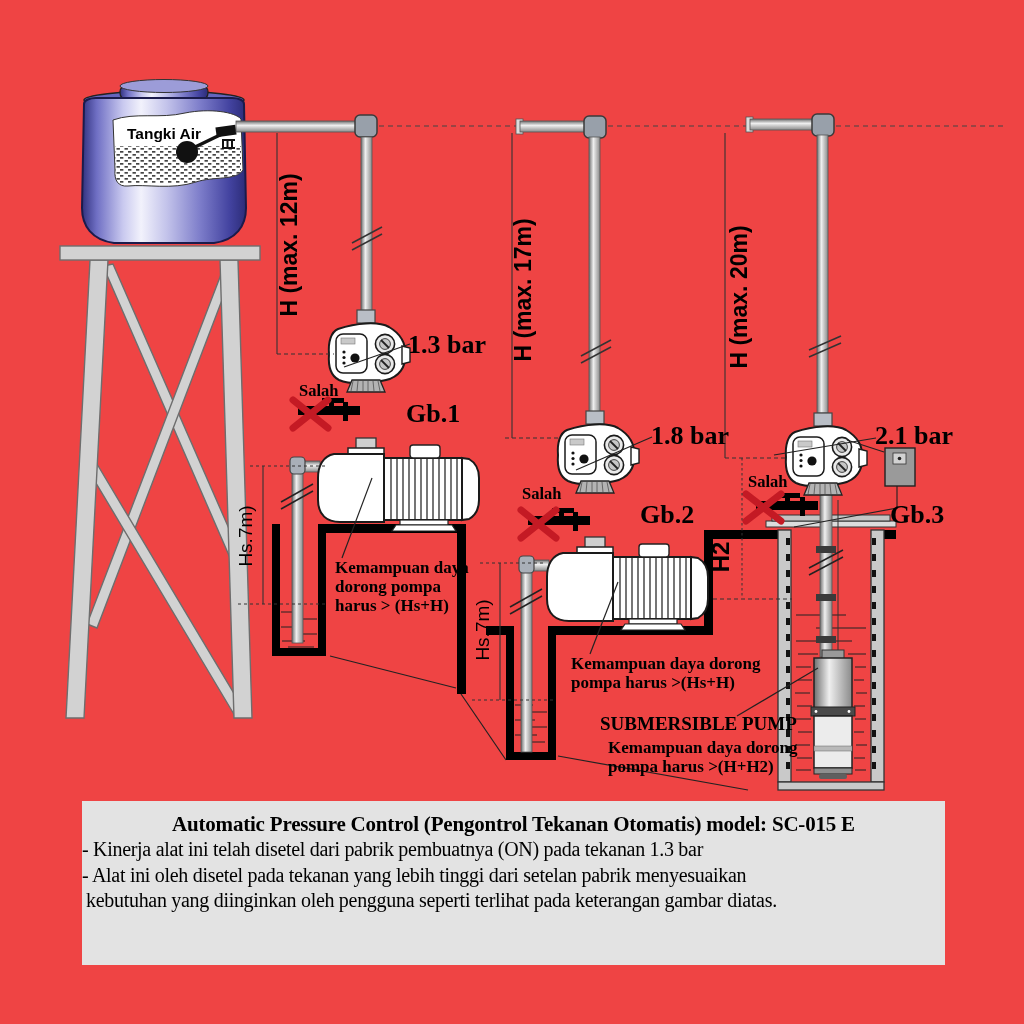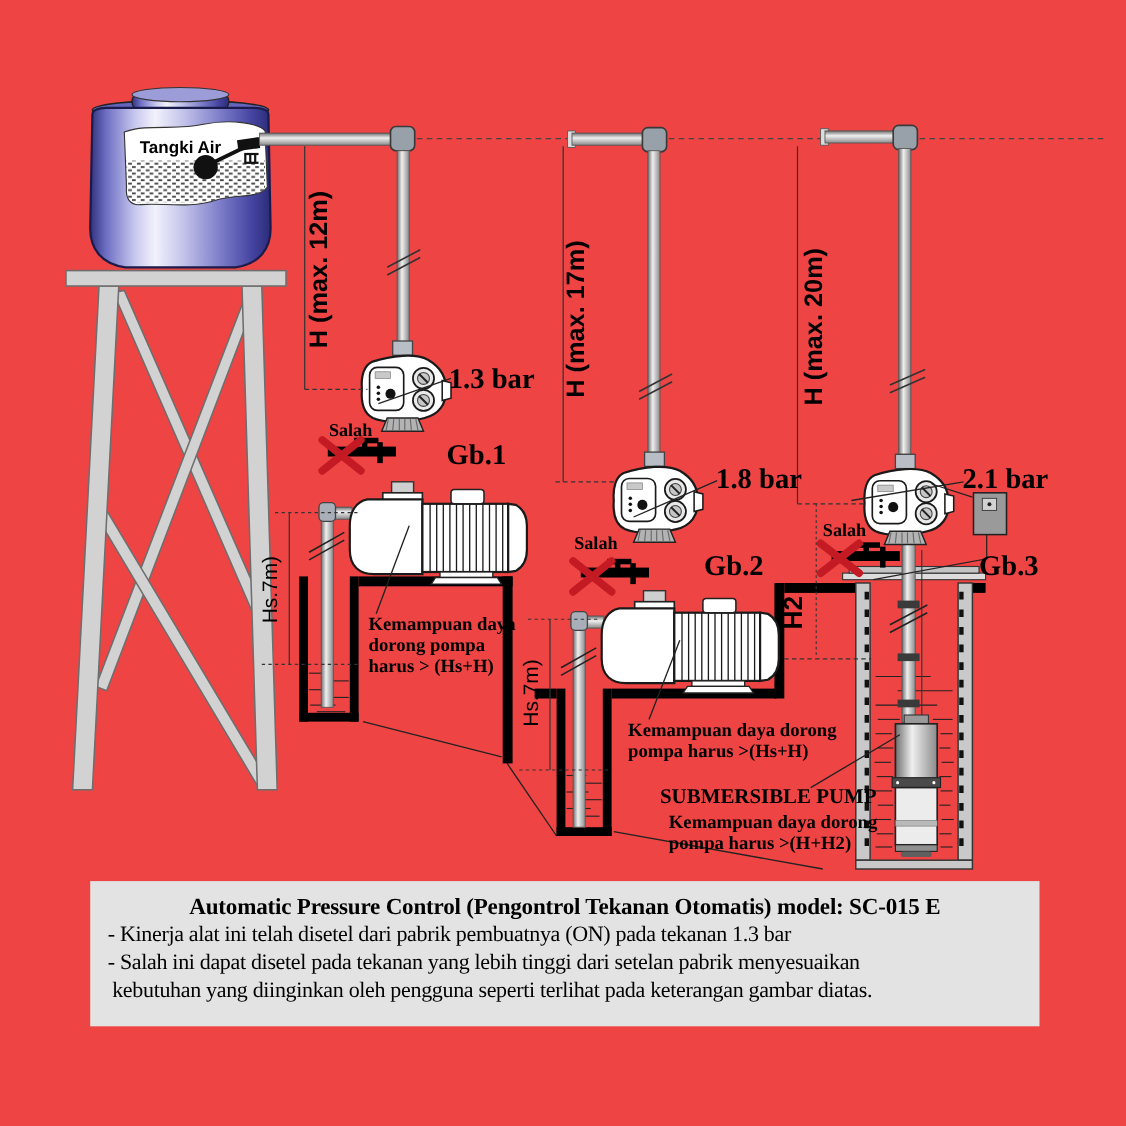--- a/index.html
+++ b/index.html
@@ -2,25 +2,25 @@
 <html><head>
 <meta charset="utf-8">
 <style>
   html,body{margin:0;padding:0;background:#fff;}
   #stage{position:relative;width:1024px;height:1024px;background:#ef4444;overflow:hidden;
          font-family:"Liberation Sans",sans-serif;}
   svg text{user-select:none;}
   .serifB{font-family:"Liberation Serif",serif;font-weight:bold;fill:#000;}
   .sansB{font-family:"Liberation Sans",sans-serif;font-weight:bold;fill:#000;}
   .sansR{font-family:"Liberation Sans",sans-serif;fill:#000;}
-  .footer{position:absolute;left:82px;top:801px;width:863px;height:132px;background:#e3e3e3;
+  .footer{position:absolute;left:82px;top:801px;width:863px;height:164px;background:#e3e3e3;
           color:#000;font-family:"Liberation Serif",serif;}
   .f-title{text-align:center;font-weight:bold;font-size:21px;padding-top:11px;letter-spacing:-0.2px;}
-  .f-line{font-size:20px;margin-left:16px;line-height:25.5px;letter-spacing:-0.3px;}
-  .f-indent{margin-left:20px;}
+  .f-line{font-size:20px;margin-left:0;line-height:25.5px;letter-spacing:-0.3px;}
+  .f-indent{margin-left:4px;}
 </style>
 </head>
 <body>
 
 <div id="stage">
 <svg width="1024" height="1024" viewBox="0 0 1024 1024">
 <defs>
   <linearGradient id="gTank" x1="0" y1="0" x2="1" y2="0">
     <stop offset="0" stop-color="#31317e"></stop>
           <stop offset="0.09" stop-color="#6f6fc4"></stop>
@@ -369,16 +369,16 @@
   <text x="600" y="730" class="serifB" font-size="19">SUBMERSIBLE PUMP</text>
   <text x="608" y="753" class="serifB" font-size="17">Kemampuan daya dorong</text>
   <text x="608" y="772" class="serifB" font-size="17">pompa harus &gt;(H+H2)</text>
 </g>
 </svg>
 
 
 <div class="footer">
   <div class="f-title">Automatic Pressure Control (Pengontrol Tekanan Otomatis) model: SC-015 E</div>
   <div class="f-line">- Kinerja alat ini telah disetel dari pabrik pembuatnya (ON) pada tekanan 1.3 bar</div>
-  <div class="f-line">- Salah ini dapat disetel pada tekanan yang lebih tinggi dari setelan pabrik menyesuaikan</div>
+  <div class="f-line">- Alat ini oleh disetel pada tekanan yang lebih tinggi dari setelan pabrik menyesuaikan</div>
   <div class="f-line f-indent">kebutuhan yang diinginkan oleh pengguna seperti terlihat pada keterangan gambar diatas.</div>
 </div>
 </div>
 
 </body></html>

